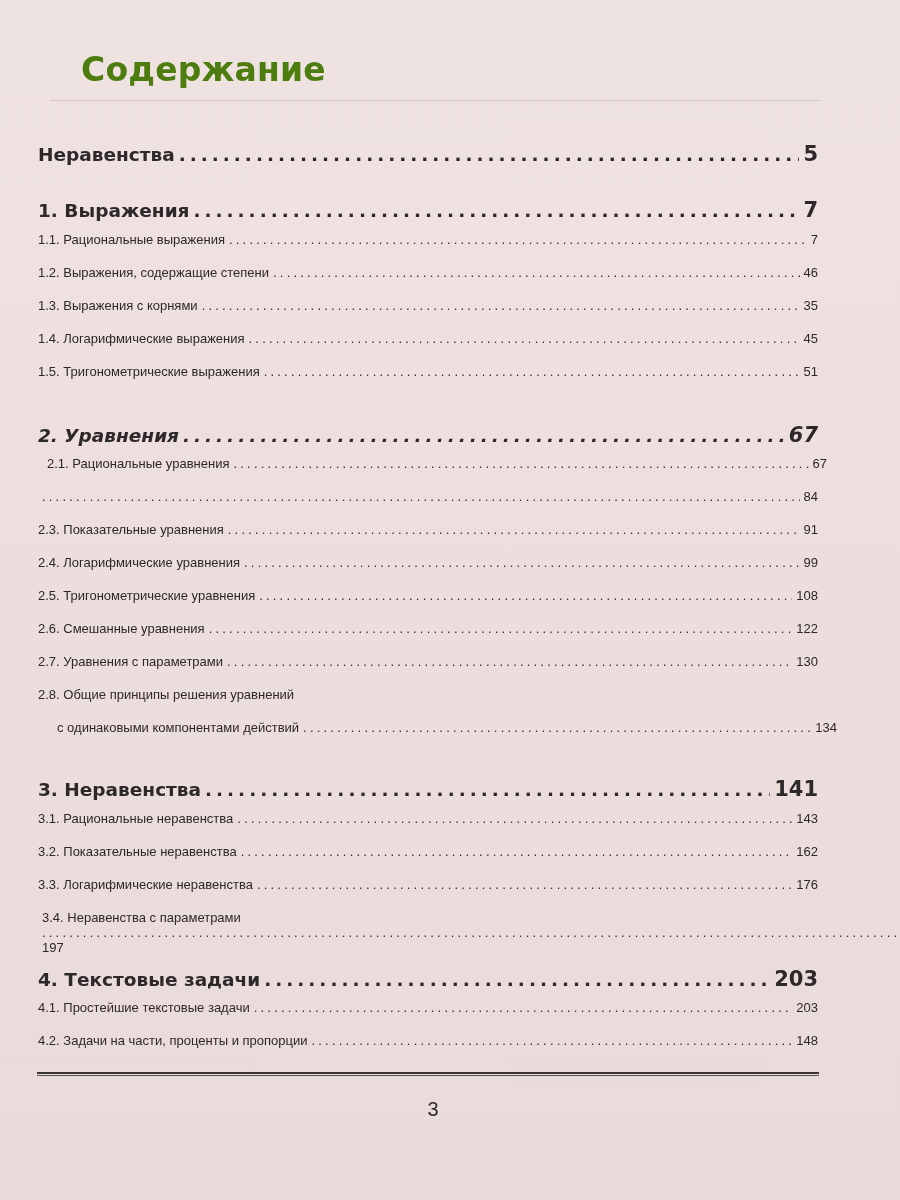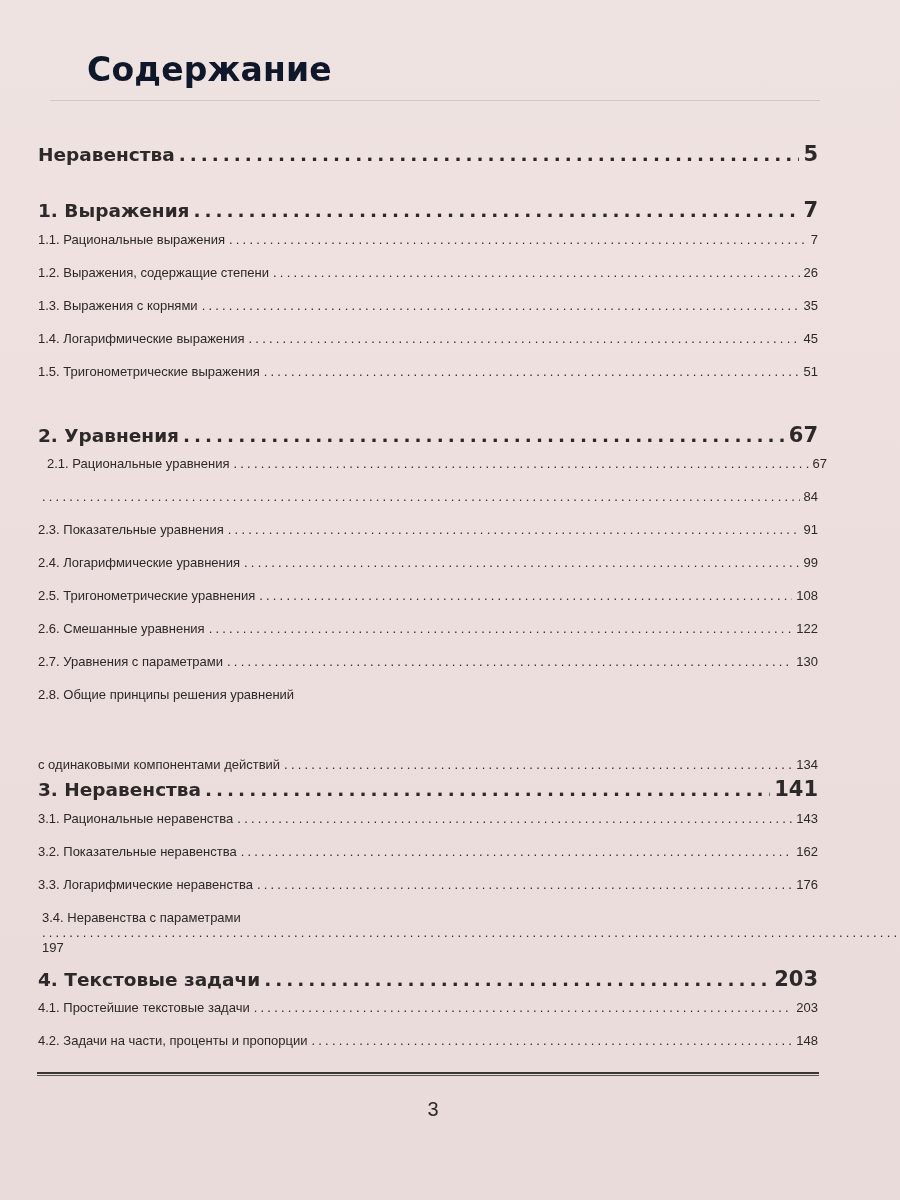--- a/index.html
+++ b/index.html
@@ -6,23 +6,23 @@
   body {
     width: 900px; height: 1200px; overflow: hidden;
     background: #eee0de;
     background-image: linear-gradient(180deg, #efe3e1 0%, #ecdedc 50%, #e9dbd9 100%);
     font-family: "Liberation Sans", sans-serif;
     color: #2a2526;
     position: relative;
   }
   .page { position: absolute; left: 0; top: 0; width: 900px; height: 1200px; }
   .title {
-    position: absolute; left: 87px; top: 50px;
+    position: absolute; left: 81px; top: 50px;
     font-family: "DejaVu Sans", sans-serif; font-weight: bold;
-    font-size: 33px; color: #0f172a; letter-spacing: 0.2px;
+    font-size: 33px; color: #4d7c0f; letter-spacing: 0.2px;
   }
   .title-rule {
     position: absolute; left: 50px; top: 100px; width: 770px; height: 1px;
     background: rgba(60,50,50,0.15);
   }
   .toc { position: absolute; left: 38px; top: 0; width: 780px; }
   .row {
     position: absolute; left: 0; width: 780px;
     display: flex; align-items: baseline; white-space: nowrap;
     font-family: Liberation Sans, sans-serif;
@@ -71,39 +71,39 @@
       <span class="page-num">7</span>
     </div>
     <div class="row" style="top:232px;">
       <span class="label">1.1. Рациональные выражения</span>
       <span class="dots"></span>
       <span class="page-num">7</span>
     </div>
     <div class="row" style="top:265px;">
       <span class="label">1.2. Выражения, содержащие степени</span>
       <span class="dots"></span>
-      <span class="page-num">26</span>
+      <span class="page-num">46</span>
     </div>
     <div class="row" style="top:298px;">
       <span class="label">1.3. Выражения с корнями</span>
       <span class="dots"></span>
       <span class="page-num">35</span>
     </div>
     <div class="row" style="top:331px;">
       <span class="label">1.4. Логарифмические выражения</span>
       <span class="dots"></span>
       <span class="page-num">45</span>
     </div>
     <div class="row" style="top:364px;">
       <span class="label">1.5. Тригонометрические выражения</span>
       <span class="dots"></span>
       <span class="page-num">51</span>
     </div>
 
-    <div class="row chapter" style="top:423px;">
+    <div class="row chapter" style="top:423px;font-style:italic;">
       <span class="label">2. Уравнения</span>
       <span class="dots"></span>
       <span class="page-num">67</span>
     </div>
     <div class="row" style="top:456px;margin-left:9px;">
       <span class="label">2.1. Рациональные уравнения</span>
       <span class="dots"></span>
       <span class="page-num">67</span>
     </div>
     <div class="row" style="top:489px;">
@@ -131,21 +131,21 @@
       <span class="page-num">122</span>
     </div>
     <div class="row" style="top:654px;">
       <span class="label">2.7. Уравнения с параметрами</span>
       <span class="dots"></span>
       <span class="page-num">130</span>
     </div>
     <div class="row" style="top:687px;">
       <span class="label">2.8. Общие принципы решения уравнений</span>
     </div>
-    <div class="row" style="top:757px;">
+    <div class="row" style="top:720px;margin-left:19px;">
       <span class="label">с одинаковыми компонентами действий</span>
       <span class="dots"></span>
       <span class="page-num">134</span>
     </div>
 
     <div class="row chapter" style="top:777px;">
       <span class="label">3. Неравенства</span>
       <span class="dots"></span>
       <span class="page-num">141</span>
     </div>

